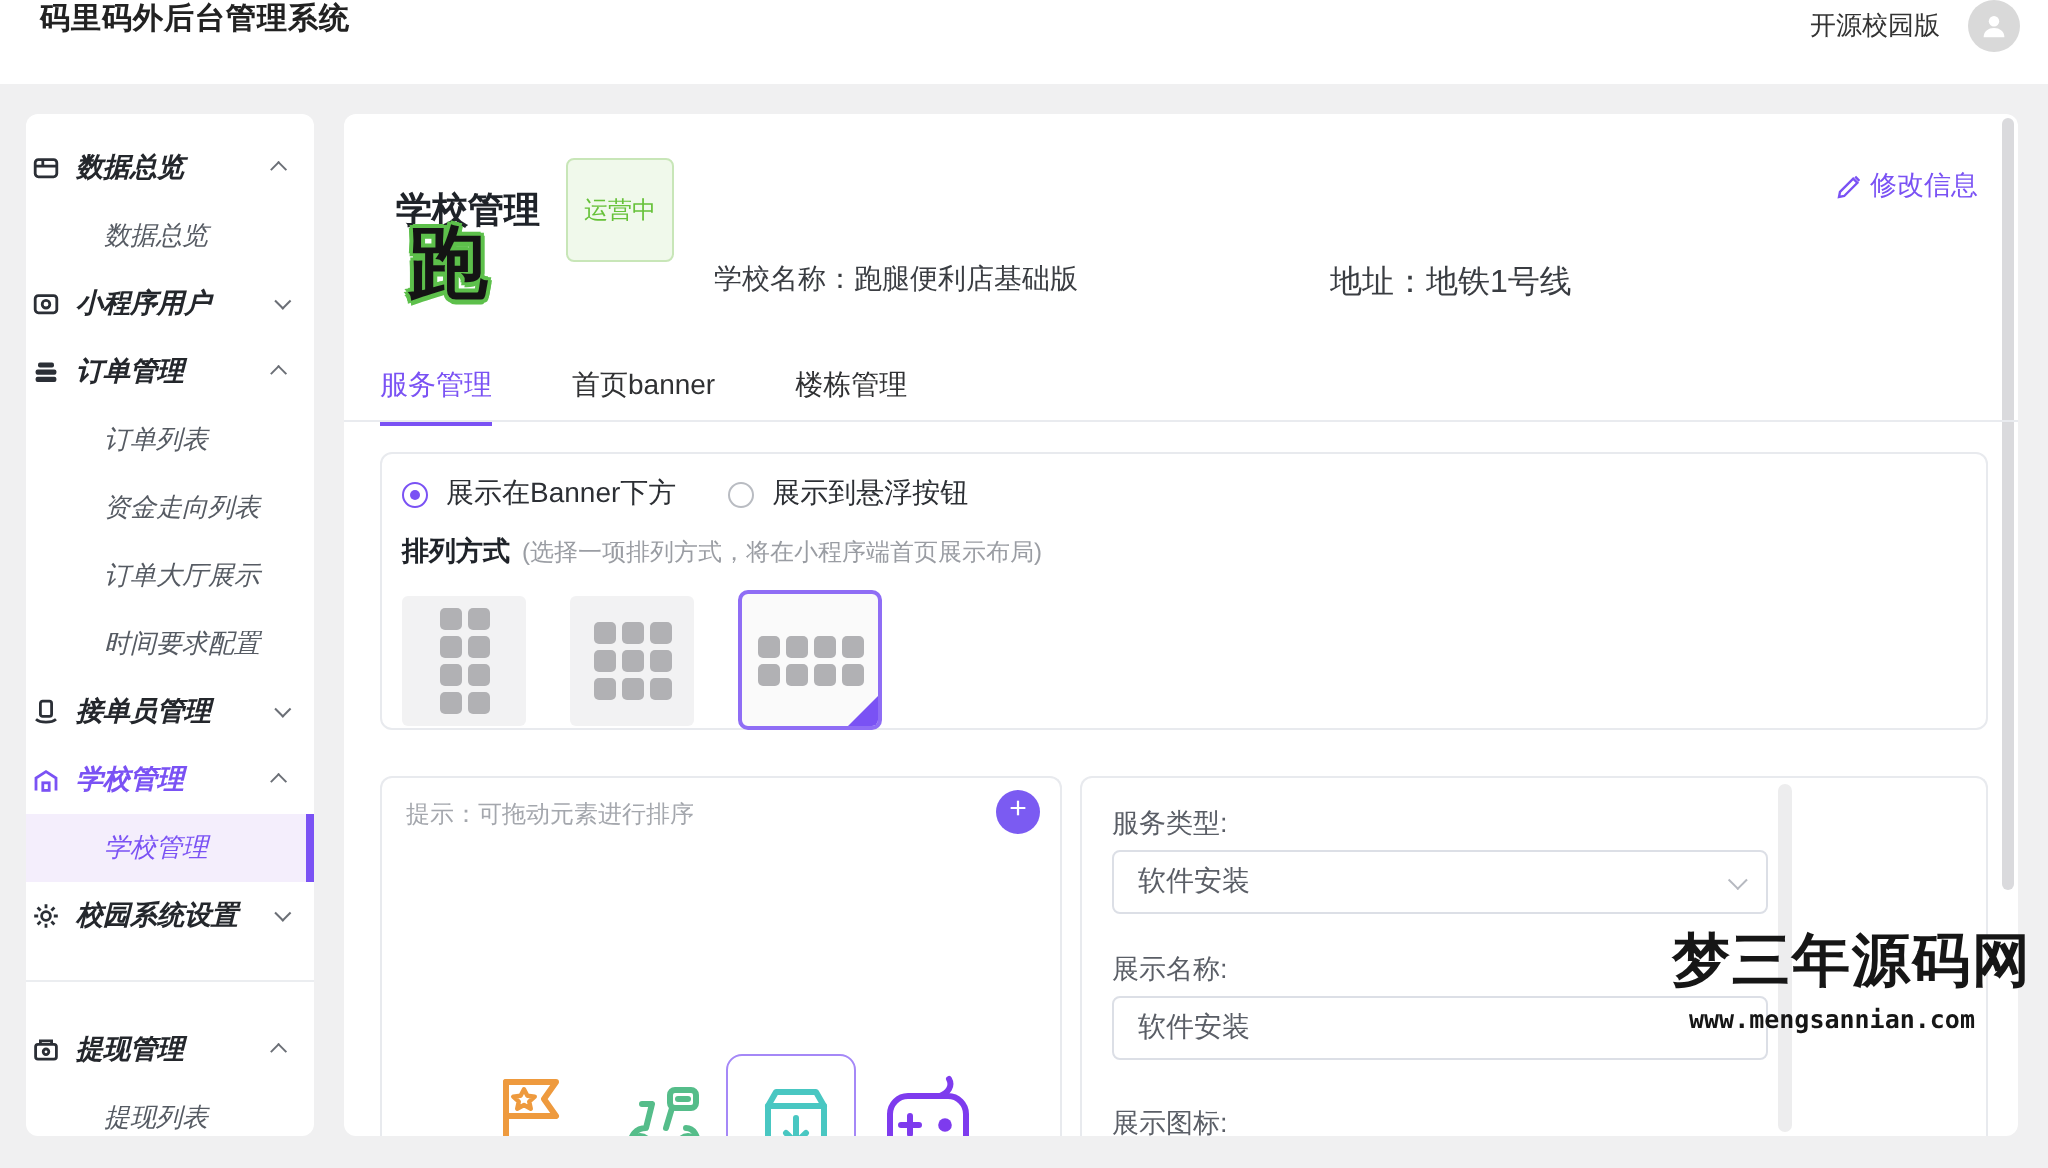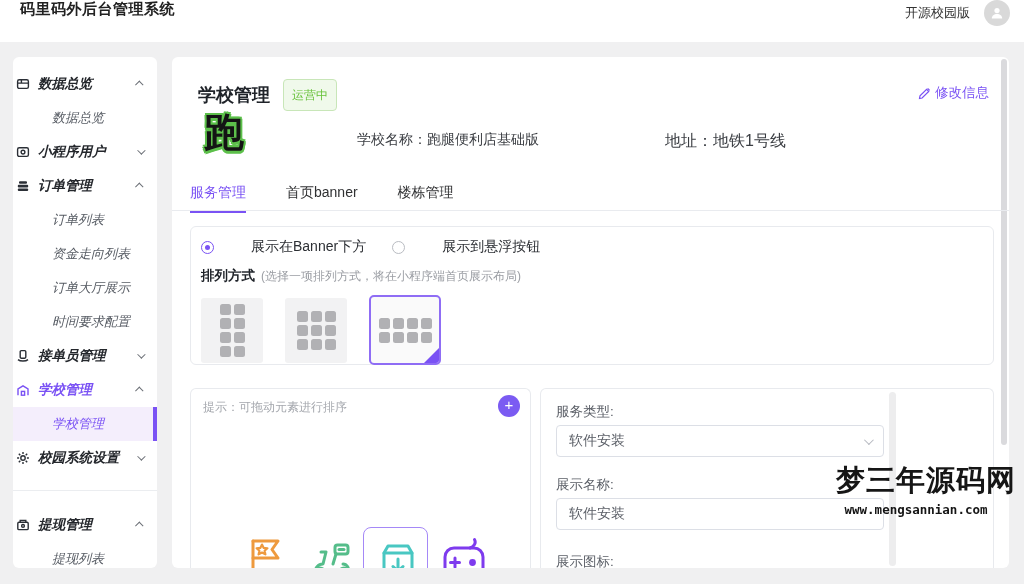--- a/index.html
+++ b/index.html
@@ -28,41 +28,41 @@
   .side-row.active-sub .lbl { color:#7a52f4; }
   .side-row.active-sub .bar { position:absolute; right:0; top:0; width:4px; height:34px; background:#7a52f4; }
   .side-divider { height:1px; background:#ebedf0; margin:15px 0 17px 0; }
 
   
   .main-card { position:absolute; left:172px; top:57px; width:837px; height:511px; background:#fff; border-radius:6px; overflow:hidden; z-index:2; }
   .main-scroll-thumb { position:absolute; right:2px; top:2px; width:6px; height:386px; border-radius:3px; background:#dadadd; }
 
   .title-row { position:absolute; left:26px; top:22px; display:flex; align-items:center; }
   .page-title { font-size:18px; font-weight:bold; color:#1f2329; }
-  .status-badge { margin-left:13px; font-size:12px; color:#67c23a; background:#f0f9eb; border:1px solid #c8e6b8; border-radius:4px; padding:8px 8px; line-height:14px; }
+  .status-badge { margin-left:13px; font-size:12px; color:#67c23a; background:#f0f9eb; border:1px solid #c8e6b8; border-radius:4px; padding:18px 8px; line-height:14px; }
   .edit-link { position:absolute; right:20px; top:27px; display:flex; align-items:center; gap:4px; color:#7a52f4; font-size:13.5px; cursor:pointer; }
 
   .school-logo { position:absolute; left:32px; top:53px; font-size:40px; font-weight:900; color:#141414; line-height:1.1; font-family:"Liberation Sans","DejaVu Sans",sans-serif;
     text-shadow:-2px 0 0 #5dc04b, 2px 0 0 #5dc04b, 0 -2px 0 #5dc04b, 0 2.5px 0 #5dc04b, -1.6px 1.6px 0 #5dc04b, 1.6px 1.6px 0 #5dc04b, -1.6px -1.6px 0 #5dc04b, 1.6px -1.6px 0 #5dc04b; }
   .school-name { position:absolute; left:185px; top:74px; font-size:14px; color:#3a3d42; }
   .school-address { position:absolute; left:493px; top:74px; font-size:16px; color:#3a3d42; }
 
   .tabs { position:absolute; left:18px; top:127px; display:flex; gap:40px; }
   .tab { font-size:14px; color:#303133; padding-bottom:9px; cursor:pointer; }
   .tab.active { color:#7a52f4; font-weight:500; border-bottom:2px solid #7a52f4; }
   .tabs-border { position:absolute; left:0; top:153px; width:837px; height:1px; background:#e9ebef; }
 
   
   .section-box { position:absolute; left:18px; top:169px; width:804px; height:139px; border:1px solid #e8eaee; border-radius:6px; padding:11px 10px; }
   .radio-row { display:flex; align-items:center; gap:26px; }
   .radio-item { display:flex; align-items:center; gap:9px; cursor:pointer; }
   .radio-dot { width:13px; height:13px; border-radius:50%; border:1px solid #b9bcc2; background:#fff; position:relative; }
   .radio-item.selected .radio-dot { border-color:#7a52f4; }
   .radio-item.selected .radio-dot::after { content:""; position:absolute; left:3px; top:3px; width:5px; height:5px; border-radius:50%; background:#7a52f4; }
-  .radio-label { font-size:14px; color:#2c2f34;margin-left:28px; }
+  .radio-label { font-size:14px; color:#2c2f34; }
   .arrange-row { margin-top:11px; display:flex; align-items:center; gap:6px; }
   .arrange-title { font-size:13.5px; font-weight:bold; color:#1f2329; }
   .arrange-hint { font-size:12px; color:#9a9da3; }
   .layout-options { margin-top:10px; display:flex; align-items:center; gap:22px; }
   .layout-box { width:62px; height:65px; background:#f2f2f3; border-radius:3px; display:flex; align-items:center; justify-content:center; cursor:pointer; }
   .layout-box.selected { width:72px; height:70px; background:#fafafa; border:2px solid #8f6df5; border-radius:5px; position:relative; overflow:hidden; }
   .layout-box.selected::after { content:""; position:absolute; right:0; bottom:0; border-style:solid; border-width:0 0 15px 15px; border-color:transparent transparent #7a52f4 transparent; }
   .layout-grid { display:grid; gap:3px; }
   .layout-grid span { width:11px; height:11px; background:#b1b1b4; border-radius:2.5px; display:block; }
 

